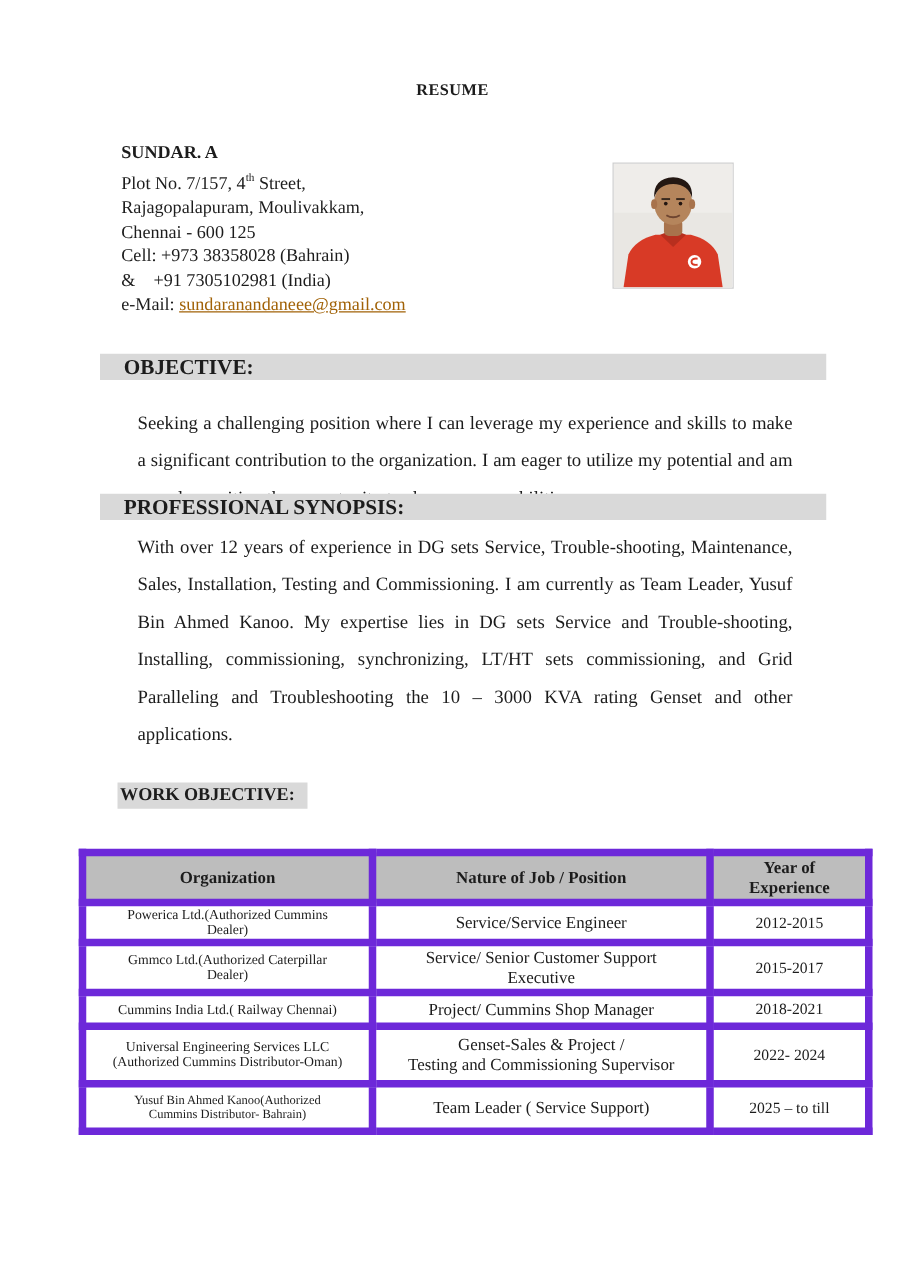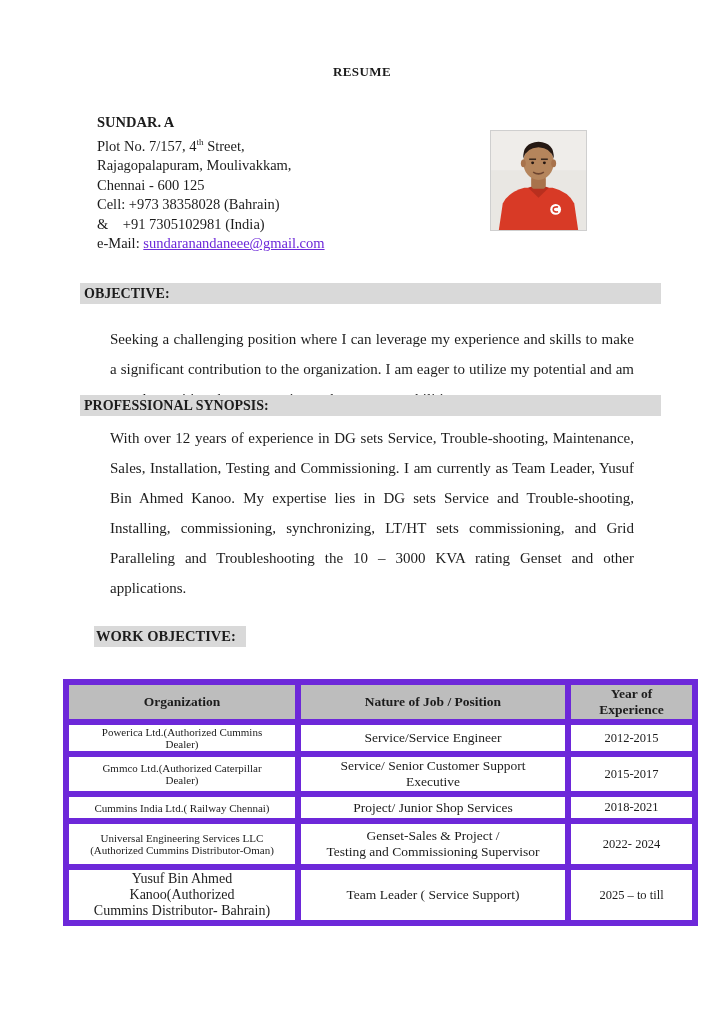--- a/index.html
+++ b/index.html
@@ -15,34 +15,34 @@
   .doc-title {
     position: absolute; top: 64px; left: 0; width: 100%;
     text-align: center; font-weight: bold; font-size: 13px; letter-spacing: 0.4px;
   }
 
   .contact {
     position: absolute; left: 97px; top: 113px;
     font-size: 14.5px; line-height: 19.6px;
   }
   .contact .name { font-weight: bold; }
-  .email { color: #6d28d9; text-decoration: underline; cursor: pointer; }
+  .email { color: #a16207; text-decoration: underline; cursor: pointer; }
   sup { font-size: 9px; }
 
   .photo {
     position: absolute; left: 490px; top: 130px;
     width: 97px; height: 101px; overflow: hidden;
     border: 1px solid #cfcfcf;
   }
   .photo svg { display: block; width: 100%; height: 100%; }
 
   .section-bar {
     position: absolute; left: 80px; width: 581px; height: 21px;
-    background: #d9d9d9; font-weight: bold; font-size: 14px;
-    line-height: 21px; padding-left: 4px;
+    background: #d9d9d9; font-weight: bold; font-size: 17px;
+    line-height: 21px; padding-left: 19px;
   }
   .bar-objective { top: 283px; }
   .bar-synopsis  { top: 395px; }
 
   .body-text {
     position: absolute; left: 110px; width: 524px;
     font-size: 15px; line-height: 30px; text-align: justify;
     margin: 0;
   }
   .body-objective { top: 324px; }
@@ -65,21 +65,21 @@
     padding: 1px 16px;
     white-space: pre-line;
   }
   .work-table th {
     background: #bdbdbd; font-weight: bold; font-size: 13.5px; height: 22px;
   }
   .col-org { width: 232px; }
   .col-pos { width: 270px; }
   .col-yr  { width: 127px; }
   td.org { font-size: 11px; margin-top: 16px; }
-  td.org-lg { font-size: 14px; }
+  td.org-lg { font-size: 10px; }
   td.pos { font-size: 13.5px; }
   td.yr  { font-size: 12.5px; }
   tr.r1 { height: 27px; }
   tr.r2 { height: 28px; }
   tr.r3 { height: 27px; }
   tr.r4 { height: 46px; }
   tr.r5 { height: 38px; }
 </style>
 </head>
 <body>
@@ -155,21 +155,21 @@
         <td class="pos">Service/Service Engineer</td>
         <td class="yr">2012-2015</td>
       </tr>
       <tr class="r2">
         <td class="org">Gmmco Ltd.(Authorized Caterpillar Dealer)</td>
         <td class="pos">Service/ Senior Customer Support Executive</td>
         <td class="yr">2015-2017</td>
       </tr>
       <tr class="r3">
         <td class="org">Cummins India Ltd.( Railway Chennai)</td>
-        <td class="pos">Project/ Junior Shop Services</td>
+        <td class="pos">Project/ Cummins Shop Manager</td>
         <td class="yr">2018-2021</td>
       </tr>
       <tr class="r4">
         <td class="org">Universal Engineering Services LLC
 (Authorized Cummins Distributor-Oman)</td>
         <td class="pos">Genset-Sales &amp; Project /
 Testing and Commissioning Supervisor</td>
         <td class="yr">2022- 2024</td>
       </tr>
       <tr class="r5">

